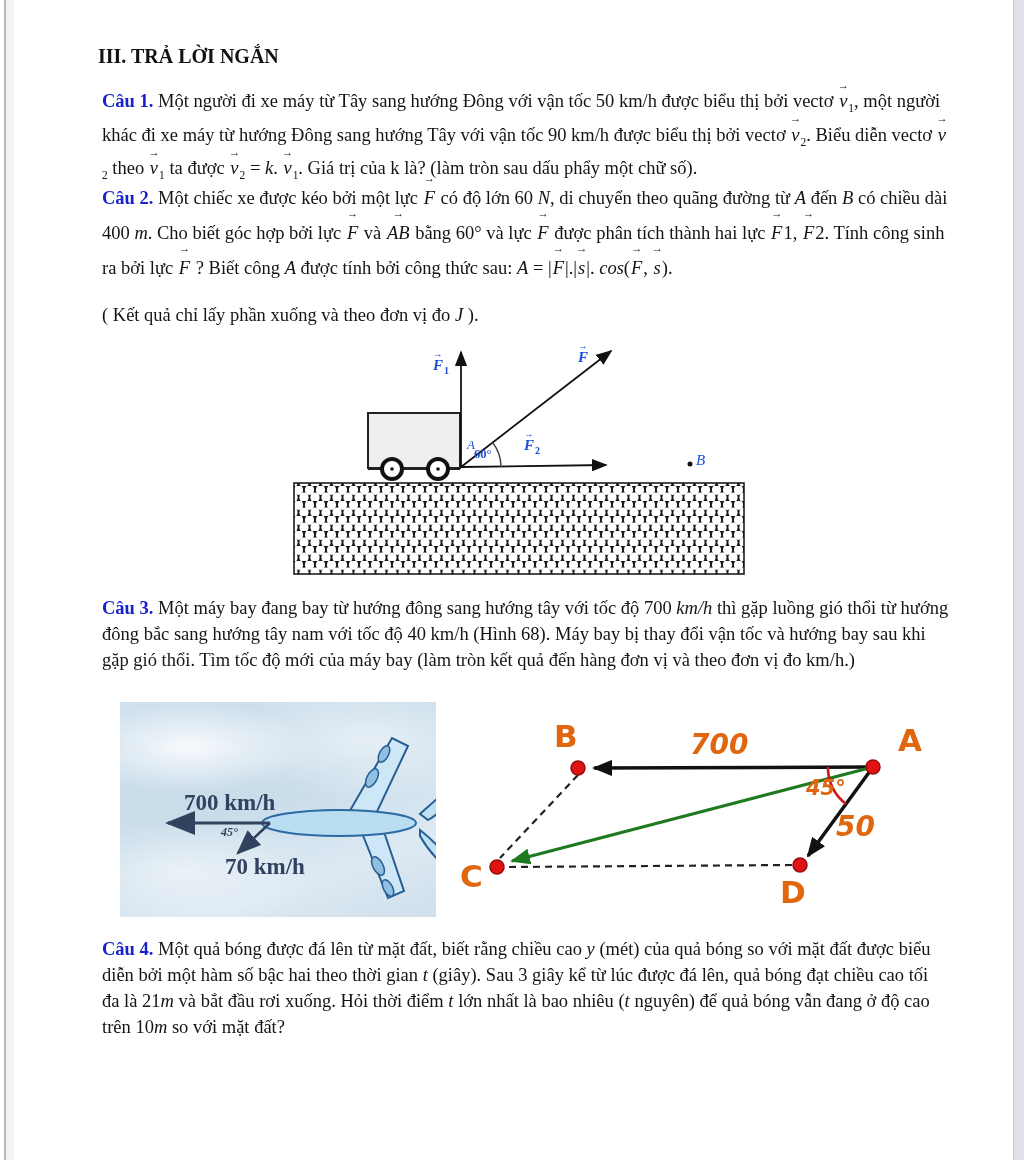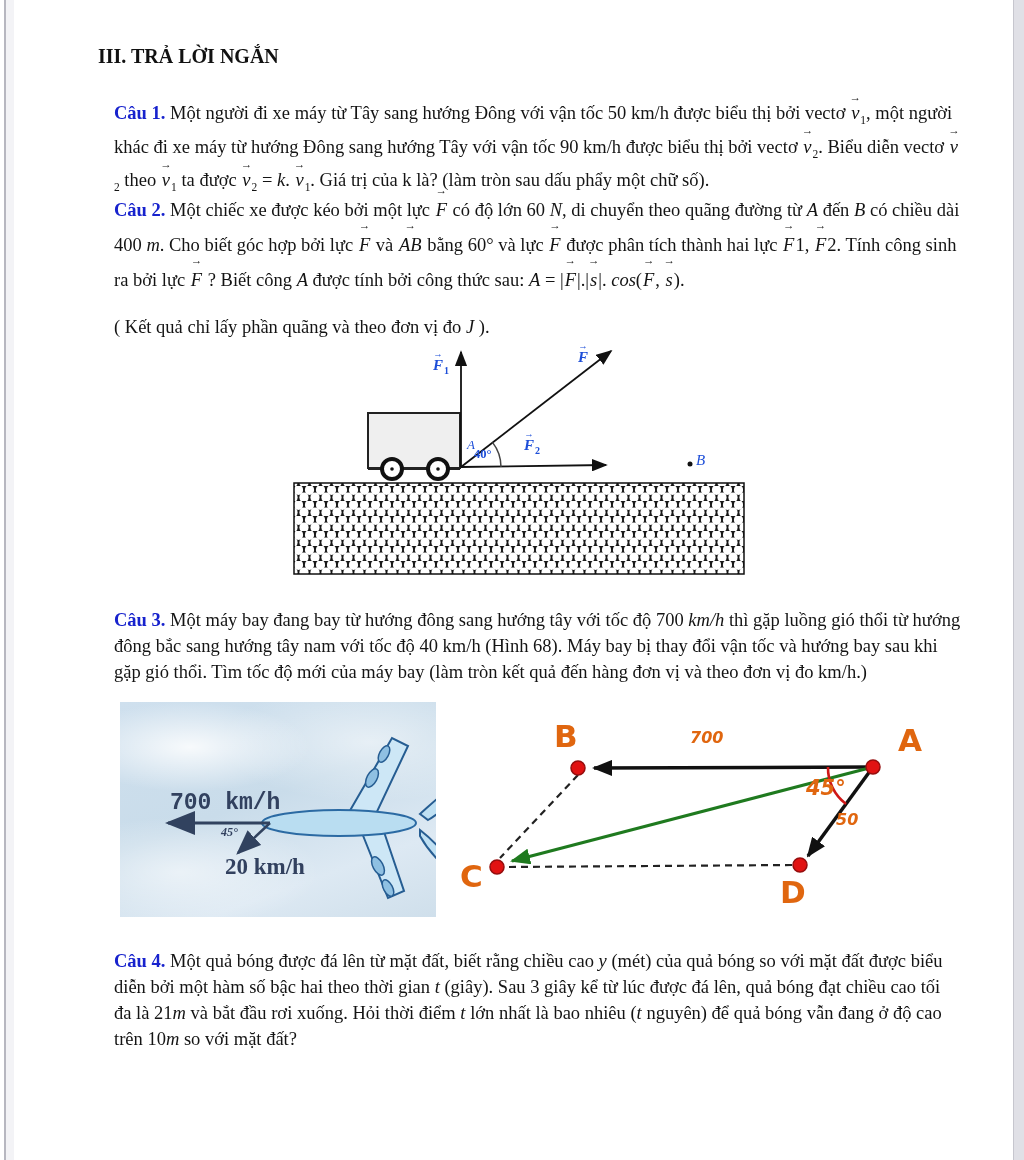--- a/index.html
+++ b/index.html
@@ -2,21 +2,21 @@
 <html><head>
 <meta charset="utf-8">
 <style>
   html,body{margin:0;padding:0;background:#fff;}
   .page{position:relative;width:1024px;height:1160px;background:#ffffff;overflow:hidden;
         font-family:"Liberation Serif","DejaVu Serif",serif;color:#141414;}
   .edge-left{position:absolute;left:4px;top:0;bottom:0;width:2px;background:#b7b7c0;}
   .edge-left-soft{position:absolute;left:6px;top:0;bottom:0;width:8px;background:#f3f3f6;}
   .edge-right{position:absolute;right:0;top:0;bottom:0;width:10px;background:#e0e0e6;border-left:1px solid #c6c6ce;}
   .title{position:absolute;left:98px;top:45px;margin:0;font-size:20px;font-weight:bold;color:#111;}
-  .para{position:absolute;left:98px;width:848px;margin:16px;font-size:18.5px;line-height:27px;}
+  .para{position:absolute;left:98px;width:848px;margin:4px;font-size:18.5px;line-height:27px;}
   .para .b{font-weight:bold}
   .para .i{font-style:italic}
   .para .c{color:#1722cd}
   .vec{position:relative;display:inline-block;font-style:italic;padding:0 1px;}
   .vec::after{content:"→";position:absolute;left:50%;transform:translateX(-50%);
               top:-0.72em;font-size:0.62em;font-style:normal;line-height:1;color:inherit;}
   sub{font-size:0.62em;}
   
   .fig{position:absolute;}
   .fig-cart{left:293px;top:336px;width:462px;height:240px;}
@@ -28,43 +28,43 @@
        linear-gradient(160deg,#cfe0ee 0%,#c9dcea 45%,#dde9f3 75%,#cfdfeb 100%);}
   .fig-para{left:458px;top:700px;width:500px;height:218px;}
   .fig svg{position:absolute;left:0;top:0;}
   .fl{position:absolute;font-family:"Liberation Serif","DejaVu Serif",serif;
       font-size:15px;font-weight:bold;color:#1d4ed8;white-space:nowrap;}
   .fl sub{font-size:10px;}
   .cart-a{font-size:13px;font-style:italic;font-weight:normal;}
   .cart-angle{font-size:12.5px;font-weight:bold;}
   .cart-b{font-size:15px;font-style:italic;font-weight:normal;}
   .pl{position:absolute;color:#32415f;font-weight:600;white-space:nowrap;}
-  .pl-speed{left:50px;top:88px;font-size:23px;font-family:Liberation Mono, monospace;}
+  .pl-speed{left:64px;top:88px;font-size:23px;}
   .pl-angle{left:101px;top:123px;font-size:12px;font-style:italic;}
   .pl-wind{left:105px;top:152px;font-size:23px;}
   .dl{position:absolute;color:#e0660f;font-family:"DejaVu Sans","Liberation Sans",sans-serif;
       font-weight:bold;white-space:nowrap;}
   .dl-pt{font-size:31px;}
-  .dl-num{font-size:16px;font-style:italic;}
+  .dl-num{font-size:28px;font-style:italic;}
 </style>
 </head>
 <body>
 
 <div class="page">
   <div class="edge-left-soft"></div>
   <div class="edge-left"></div>
   <div class="edge-right"></div>
 
   <h1 class="title">III. TRẢ LỜI NGẮN</h1>
 
   <p class="para" style="top:84px"><span class="b c">Câu 1.</span><span> Một người đi xe máy từ Tây sang hướng Đông với vận tốc 50 km/h được biểu thị bởi vectơ </span><span class="i vec">v</span><sub>1</sub><span>, một người khác đi xe máy từ hướng Đông sang hướng Tây với vận tốc 90 km/h được biểu thị bởi vectơ </span><span class="i vec">v</span><sub>2</sub><span>. Biểu diễn vectơ </span><span class="i vec">v</span><sub>2</sub><span> theo </span><span class="i vec">v</span><sub>1</sub><span> ta được </span><span class="i vec">v</span><sub>2</sub><span> = </span><span class="i">k</span><span>. </span><span class="i vec">v</span><sub>1</sub><span>. Giá trị của k là? (làm tròn sau dấu phẩy một chữ số).</span></p>
 
   <p class="para" style="top:177px;line-height:35px"><span class="b c">Câu 2.</span><span> Một chiếc xe được kéo bởi một lực </span><span class="i vec">F</span><span> có độ lớn 60 </span><span class="i">N</span><span>, di chuyển theo quãng đường từ </span><span class="i">A</span><span> đến </span><span class="i">B</span><span> có chiều dài 400 </span><span class="i">m</span><span>. Cho biết góc hợp bởi lực </span><span class="i vec">F</span><span> và </span><span class="i vec">AB</span><span> bằng 60° và lực </span><span class="i vec">F</span><span> được phân tích thành hai lực </span><span class="i vec">F</span><span>1, </span><span class="i vec">F</span><span>2. Tính công sinh ra bởi lực </span><span class="i vec">F</span><span> ? Biết công </span><span class="i">A</span><span> được tính bởi công thức sau: </span><span class="i">A</span><span> = |</span><span class="i vec">F</span><span>|.|</span><span class="i vec">s</span><span>|. </span><span class="i">cos</span><span>(</span><span class="i vec">F</span><span>, </span><span class="i vec">s</span><span>).</span></p>
 
-  <p class="para" style="top:298px"><span>( Kết quả chỉ lấy phần quãng và theo đơn vị đo </span><span class="i">J</span><span> ).</span></p>
+  <p class="para" style="top:298px"><span>( Kết quả chỉ lấy phần xuống và theo đơn vị đo </span><span class="i">J</span><span> ).</span></p>
 
   <div class="fig fig-cart">
     <svg width="462" height="240" viewBox="0 0 462 240">
       <defs>
         <marker id="ah" markerWidth="9" markerHeight="7" refX="8" refY="3.5" orient="auto">
           <path d="M0,0 L9,3.5 L0,7 Z" fill="#111"></path>
         </marker>
         <pattern id="ground" width="11" height="15" patternUnits="userSpaceOnUse">
           <rect width="11" height="15" fill="#181818"></rect>
           <ellipse cx="5.5" cy="3.9" rx="4.6" ry="5.0" fill="#ffffff"></ellipse>
@@ -82,21 +82,21 @@
       <line x1="168" y1="131" x2="168" y2="16" stroke="#111" stroke-width="1.8" marker-end="url(#ah)"></line>
       <line x1="168" y1="131" x2="318" y2="15" stroke="#111" stroke-width="1.8" marker-end="url(#ah)"></line>
       <line x1="168" y1="131" x2="313" y2="129" stroke="#111" stroke-width="1.8" marker-end="url(#ah)"></line>
       <path d="M199.5,106.4 A40,40 0 0 1 208,131" fill="none" stroke="#444" stroke-width="1.5"></path>
       <circle cx="397" cy="128" r="2.5" fill="#111"></circle>
     </svg>
     <span class="fl" style="left:139px;top:21px"><span class="vec">F</span><sub>1</sub></span>
     <span class="fl" style="left:284px;top:13px"><span class="vec">F</span></span>
     <span class="fl" style="left:230px;top:101px"><span class="vec">F</span><sub>2</sub></span>
     <span class="fl cart-a" style="left:174px;top:101px">A</span>
-    <span class="fl cart-angle" style="left:181px;top:111px">40°</span>
+    <span class="fl cart-angle" style="left:181px;top:111px">60°</span>
     <span class="fl cart-b" style="left:403px;top:116px">B</span>
   </div>
 
   <p class="para" style="top:591px;line-height:26px"><span class="b c">Câu 3.</span><span> Một máy bay đang bay từ hướng đông sang hướng tây với tốc độ 700 </span><span class="i">km/h</span><span> thì gặp luồng gió thổi từ hướng đông bắc sang hướng tây nam với tốc độ 40 km/h (Hình 68). Máy bay bị thay đổi vận tốc và hướng bay sau khi gặp gió thổi. Tìm tốc độ mới của máy bay (làm tròn kết quả đến hàng đơn vị và theo đơn vị đo km/h.)</span></p>
 
   <div class="fig fig-plane">
     <svg width="316" height="215" viewBox="0 0 316 215">
       <defs>
         <marker id="pa" markerWidth="10" markerHeight="8" refX="9" refY="4" orient="auto">
           <path d="M0,0 L10,4 L0,8 Z" fill="#31425f"></path>
@@ -111,21 +111,21 @@
         <ellipse cx="252" cy="76" rx="5" ry="10" transform="rotate(28 252 76)" fill="#8fc0e2" stroke="#265d92" stroke-width="1.5"></ellipse>
         <ellipse cx="264" cy="52" rx="4.5" ry="9" transform="rotate(28 264 52)" fill="#8fc0e2" stroke="#265d92" stroke-width="1.5"></ellipse>
         <ellipse cx="258" cy="164" rx="5" ry="10" transform="rotate(-28 258 164)" fill="#8fc0e2" stroke="#265d92" stroke-width="1.5"></ellipse>
         <ellipse cx="268" cy="186" rx="4.5" ry="9" transform="rotate(-28 268 186)" fill="#8fc0e2" stroke="#265d92" stroke-width="1.5"></ellipse>
       </g>
       <line x1="150" y1="121" x2="48" y2="121" stroke="#31425f" stroke-width="3" marker-end="url(#pa)"></line>
       <line x1="150" y1="121" x2="118" y2="151" stroke="#31425f" stroke-width="2.5" marker-end="url(#pa)"></line>
     </svg>
     <span class="pl pl-speed">700 km/h</span>
     <span class="pl pl-angle">45°</span>
-    <span class="pl pl-wind">20 km/h</span>
+    <span class="pl pl-wind">70 km/h</span>
   </div>
 
   <div class="fig fig-para">
     <svg width="500" height="218" viewBox="0 0 500 218">
       <defs>
         <marker id="mb" markerWidth="20" markerHeight="16" refX="18" refY="8" orient="auto" markerUnits="userSpaceOnUse">
           <path d="M0,0 L20,8 L0,16 Z" fill="#111"></path>
         </marker>
         <marker id="mg" markerWidth="20" markerHeight="16" refX="18" refY="8" orient="auto" markerUnits="userSpaceOnUse">
           <path d="M0,0 L20,8 L0,16 Z" fill="#1f7a1f"></path>

